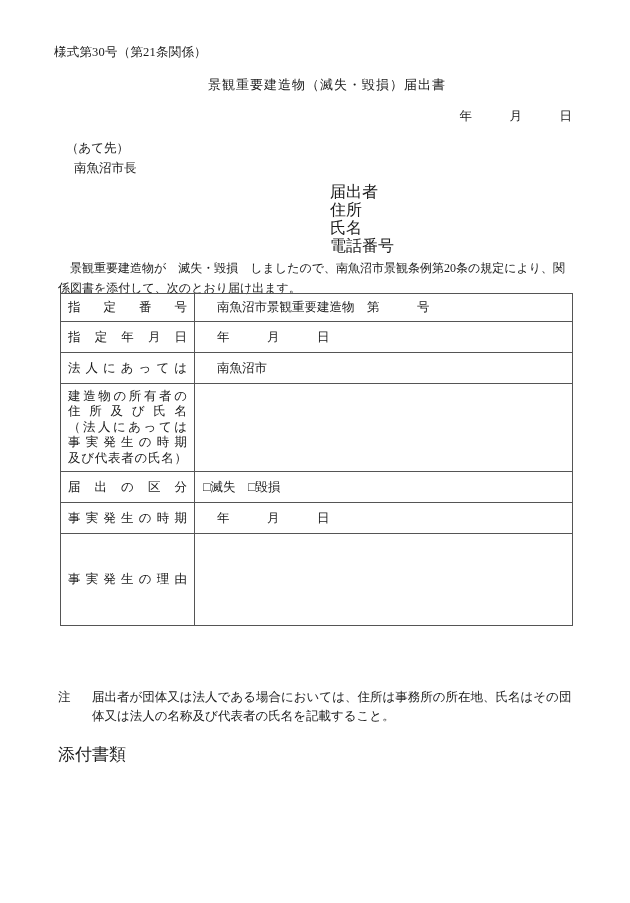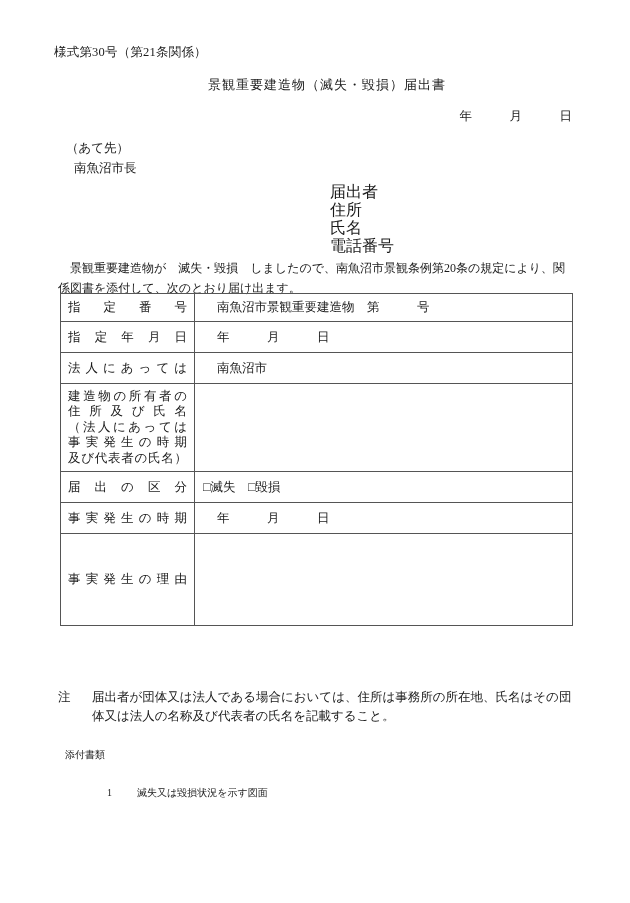--- a/index.html
+++ b/index.html
@@ -167,23 +167,22 @@
     display: block;
     padding-left: 34px;
     text-indent: 0;
   }
 
   
   .attach {
     position: absolute;
     left: 58px;
     top: 745px;
-    font-size: 10px;
+    font-size: 17px;
     line-height: 19px;
-    margin-left: 7px;
   }
   .attach .attach-title { display: block; }
   .attach ol {
     list-style: none;
     margin: 0;
     padding: 0;
   }
   .attach li {
     display: block;
     padding-left: 22px;
@@ -294,19 +293,16 @@
   </table>
 
   <div class="note">
     <span class="note-mark">注</span>
     <span class="note-text">届出者が団体又は法人である場合においては、住所は事務所の所在地、氏名はその団体又は法人の名称及び代表者の氏名を記載すること。</span>
   </div>
 
   <div class="attach">
     <span class="attach-title">添付書類</span>
     <ol>
-      <li>
-        <span class="num">1</span><span>滅失又は毀損状況を示す図面</span>
-      </li>
     </ol>
   </div>
 
 </div>
 
 </body></html>

